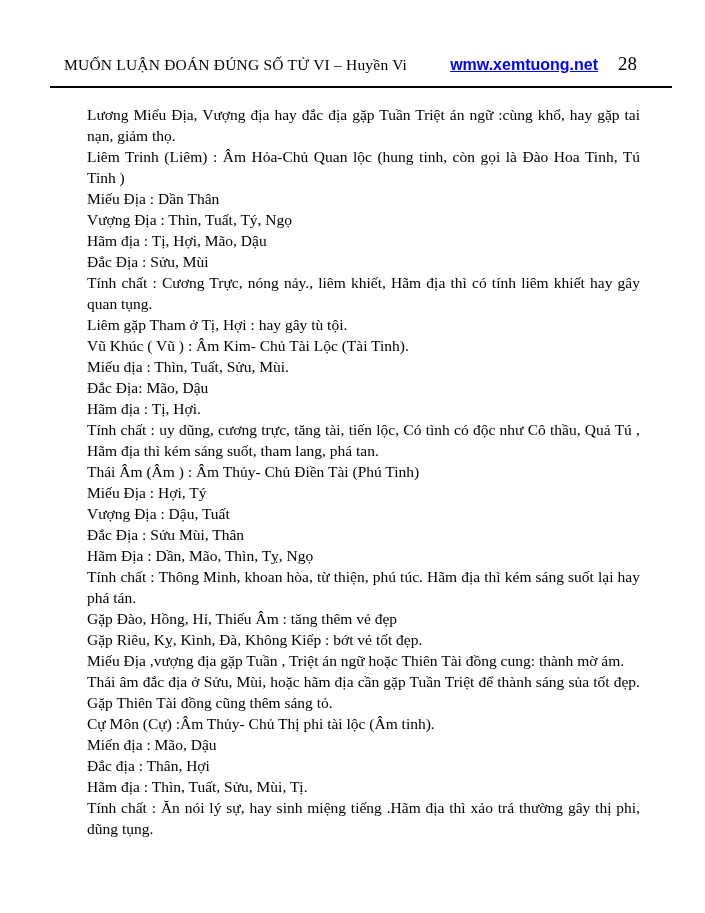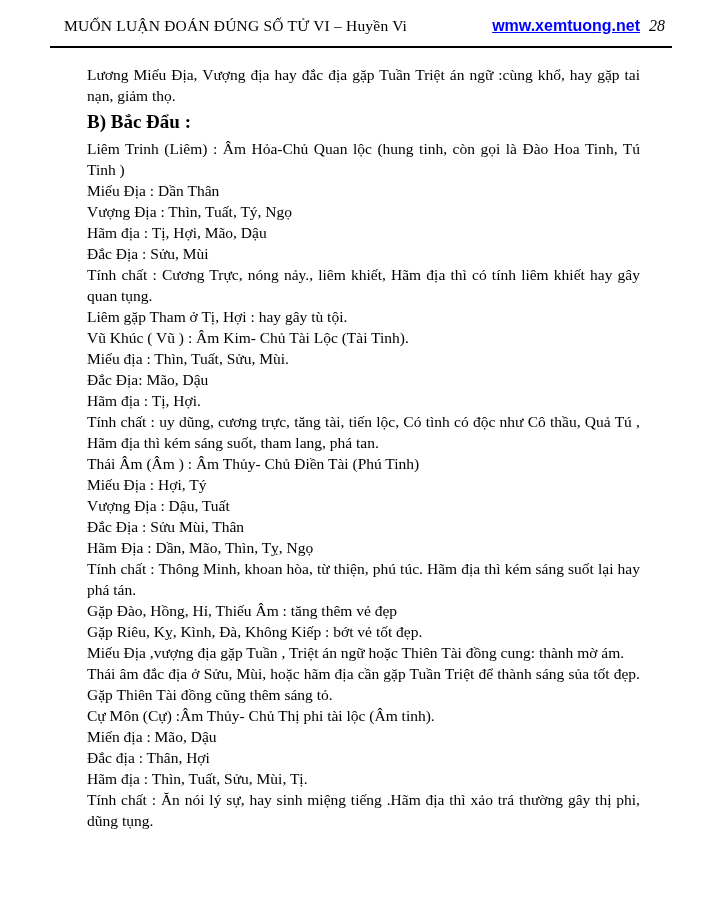--- a/index.html
+++ b/index.html
@@ -17,42 +17,42 @@
   .page {
     width: 705px;
     height: 913px;
     background: #ffffff;
     box-sizing: border-box;
   }
   .header {
     display: flex;
     justify-content: space-between;
     align-items: baseline;
-    padding: 17px 40px 0 64px;
+    padding: 17px 68px 0 64px;
+    margin-top: 36px;
   }
   .header-title {
     font-size: 15.5px;
     letter-spacing: 0.2px;
     white-space: nowrap;
   }
   .header-right {
     display: flex;
     align-items: baseline;
-    gap: 9px;
+    gap: 20px;
   }
   .site-link {
     font-family: "Liberation Sans", sans-serif;
     font-weight: bold;
     font-size: 16px;
     text-decoration: underline;
     cursor: pointer;
   }
   .page-number {
-    font-size: 16px;
-    font-style: italic;
+    font-size: 19px;
   }
   .rule {
     border: none;
     border-top: 2px solid #000000;
     margin: 11px 33px 0 50px;
   }
   .content {
     margin: 16px 65px 0 87px;
     font-size: 15.5px;
     line-height: 21px;
@@ -78,21 +78,20 @@
     <span class="header-right">
       <a class="site-link" style="color: rgb(0, 0, 255);">wmw.xemtuong.net</a>
       <span class="page-number">28</span>
     </span>
   </div>
 
   <hr class="rule">
 
   <div class="content">
     <p>Lương Miếu Địa, Vượng địa hay đắc địa gặp Tuần Triệt án ngữ :cùng khổ, hay gặp tai nạn, giảm thọ.</p>
-    <h2 class="section-heading">B) Bắc Đẩu :</h2>
     <p>Liêm Trinh (Liêm) : Âm Hỏa-Chủ Quan lộc (hung tinh, còn gọi là Đào Hoa Tinh, Tú Tinh )</p>
     <p>Miếu Địa : Dần Thân</p>
     <p>Vượng Địa : Thìn, Tuất, Tý, Ngọ</p>
     <p>Hãm địa : Tị, Hợi, Mão, Dậu</p>
     <p>Đắc Địa : Sửu, Mùi</p>
     <p>Tính chất : Cương Trực, nóng nảy., liêm khiết, Hãm địa thì có tính liêm khiết hay gây quan tụng.</p>
     <p>Liêm gặp Tham ở Tị, Hợi : hay gây tù tội.</p>
     <p>Vũ Khúc ( Vũ ) : Âm Kim- Chủ Tài Lộc (Tài Tinh).</p>
     <p>Miếu địa : Thìn, Tuất, Sửu, Mùi.</p>
     <p>Đắc Địa: Mão, Dậu</p>

